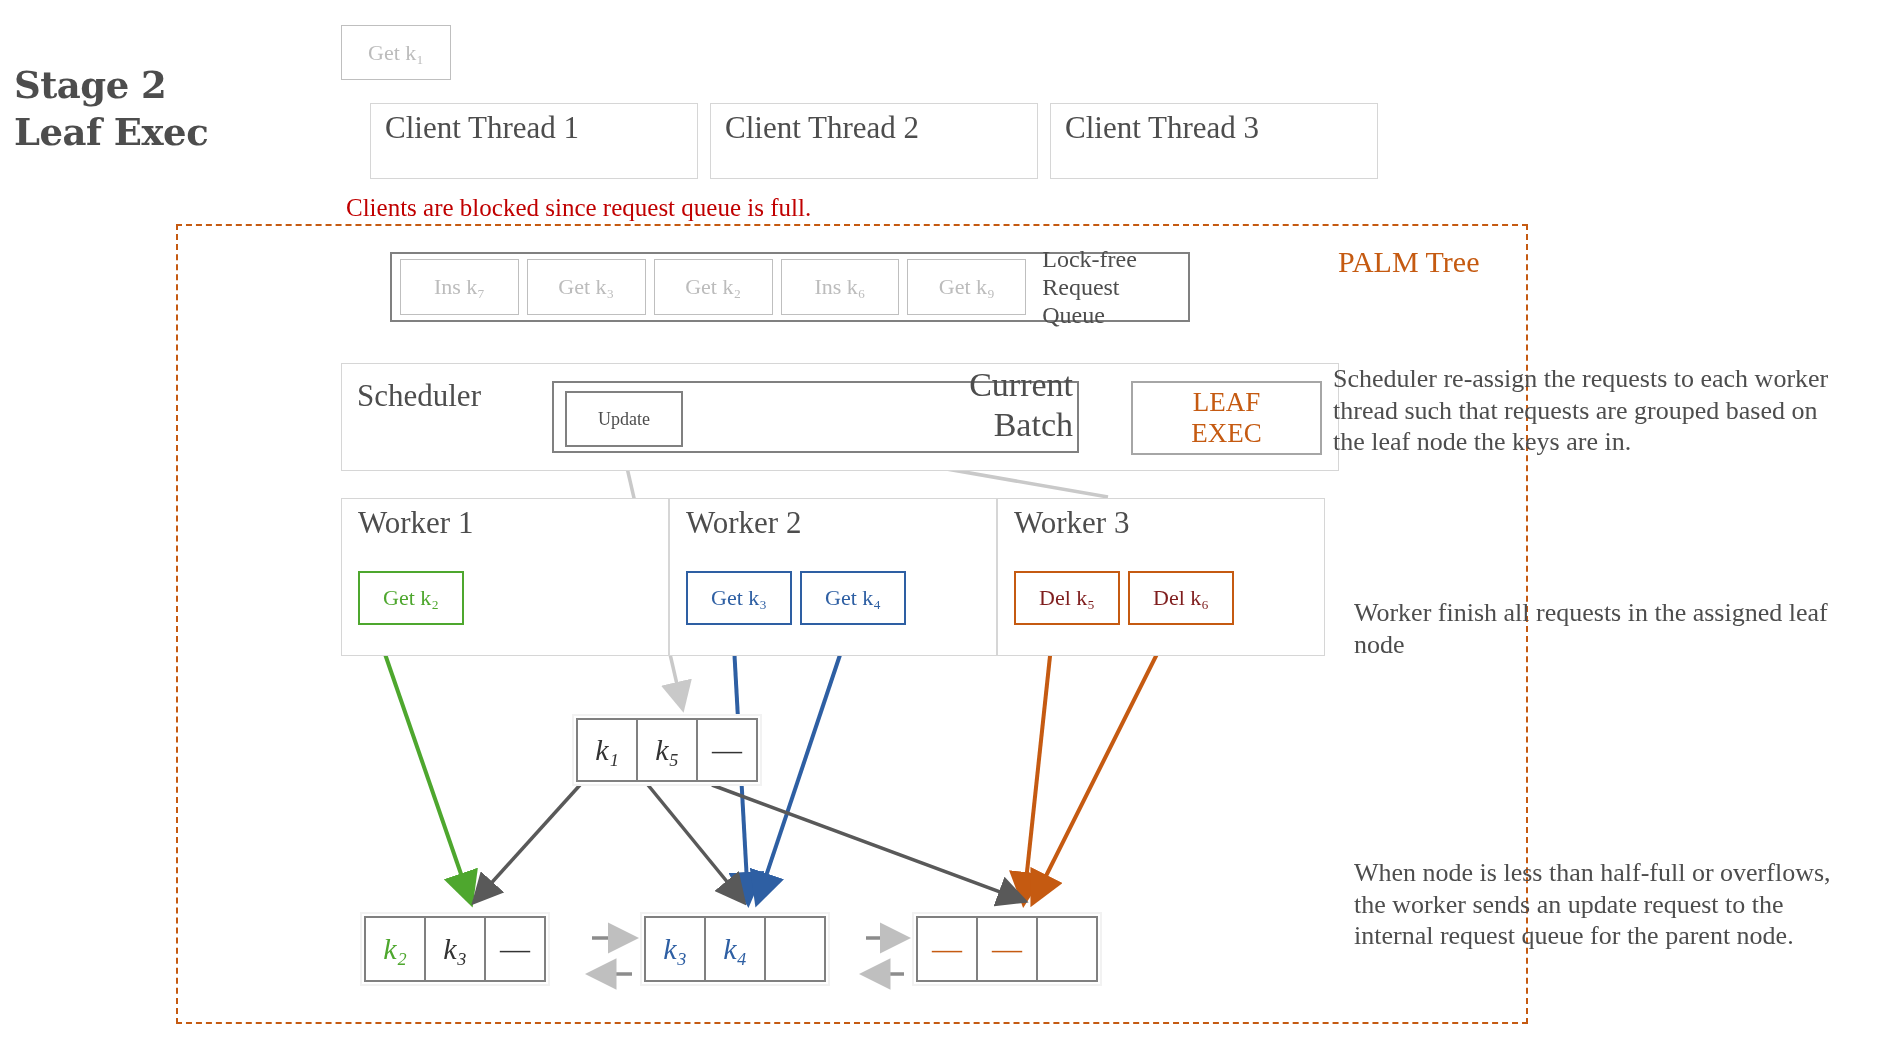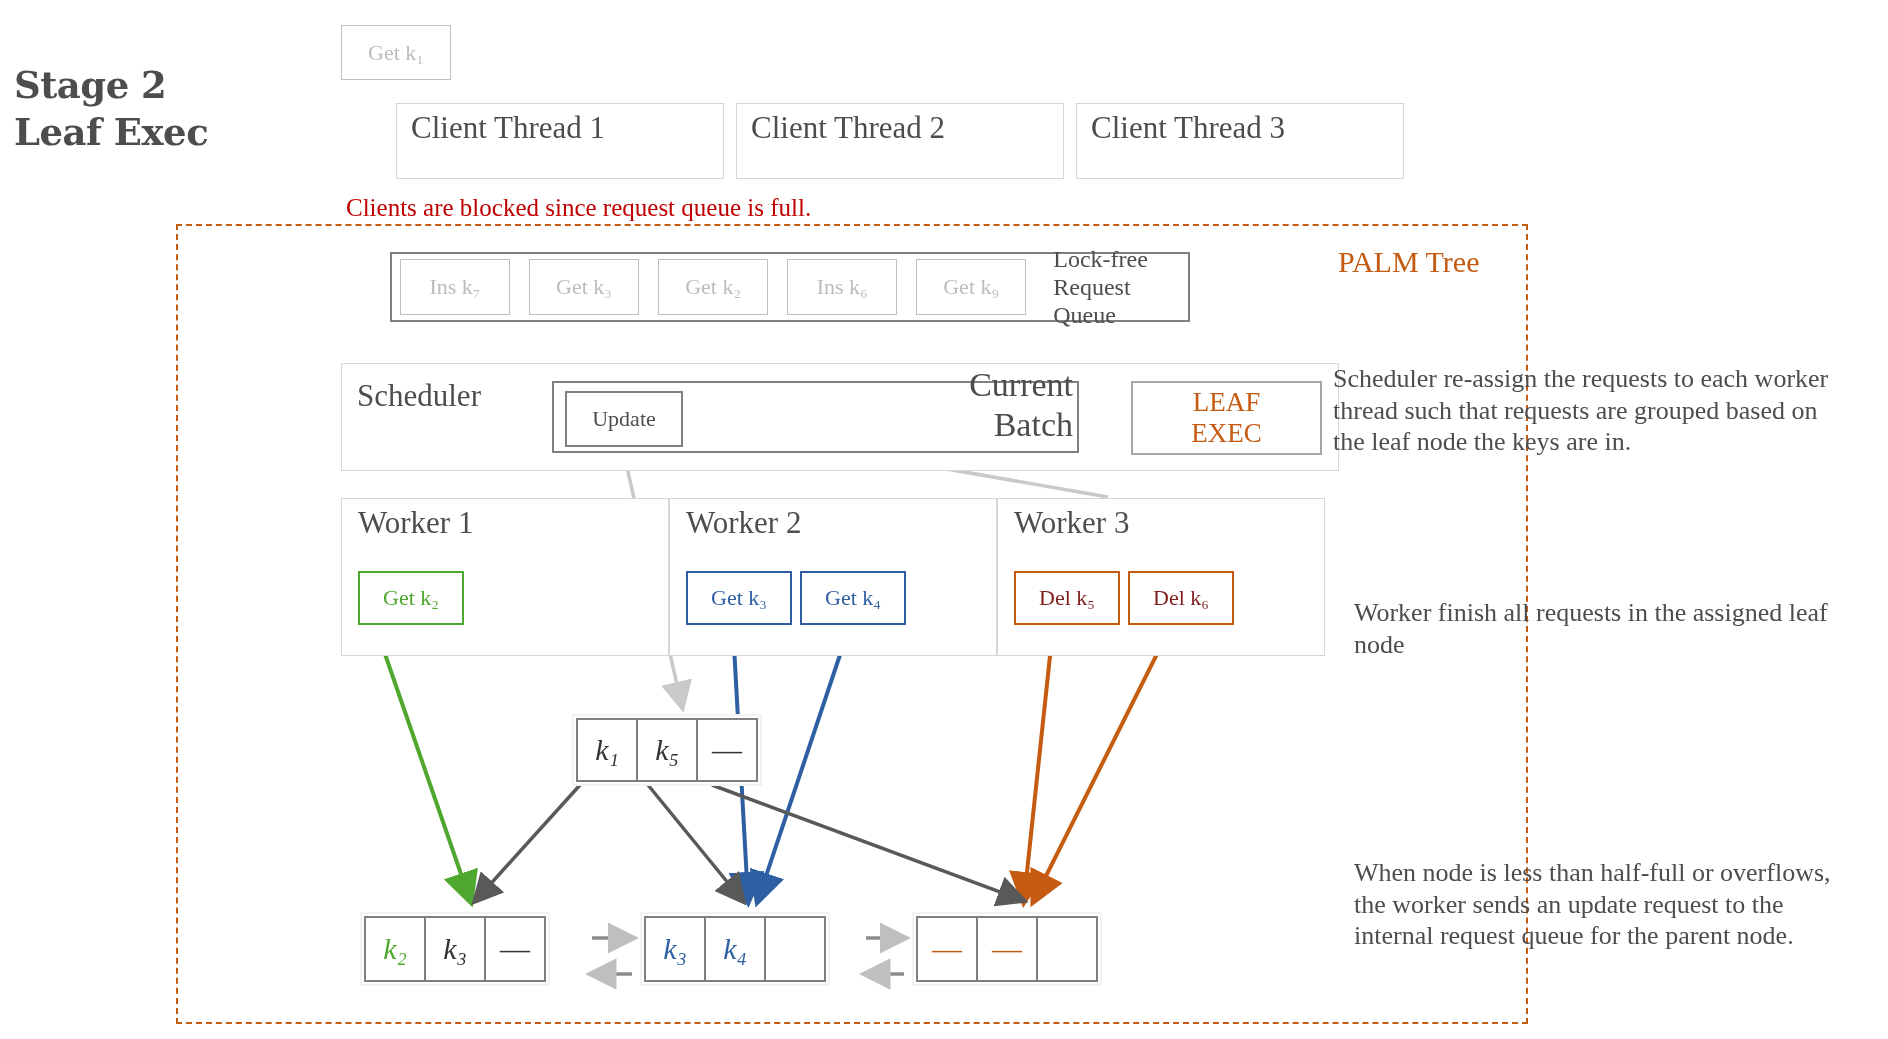--- a/index.html
+++ b/index.html
@@ -18,21 +18,21 @@
     font-weight:bold;font-size:37px;line-height:1.28;
     color:#4d4d4d;letter-spacing:-0.5px;
   }
   
   .pending-req{
     left:341px;top:25px;width:108px;height:53px;
     border:1.5px solid #bfbfbf;background:#fff;
     display:flex;align-items:center;justify-content:center;
     font-size:22px;color:#bcbcbc;
   }
-  .client-row{left:354px;top:103px;display:flex;gap:12px;padding-left:42px;}
+  .client-row{left:328px;top:103px;display:flex;gap:12px;padding-left:42px;}
   .client-box{
     width:328px;height:76px;border:1.5px solid #d6d6d6;background:#fff;
     font-size:31px;color:#4d4d4d;padding:6px 0 0 14px;box-sizing:border-box;
   }
   .blocked-note{
     left:346px;top:194px;font-size:25px;color:#c00000;white-space:nowrap;
   }
   
   .palm-box{
     left:176px;top:224px;width:1352px;height:800px;
@@ -43,40 +43,40 @@
   }
   
   .queue-outer{
     left:390px;top:252px;width:800px;height:70px;
     border:2px solid #808080;background:#fff;
     display:flex;align-items:center;padding-left:8px;box-sizing:border-box;
   }
   .queue-item{
     width:117px;height:54px;border:1.5px solid #bfbfbf;background:#fff;
     display:flex;align-items:center;justify-content:center;
-    font-size:22px;color:#bcbcbc;margin-right:19px;
+    font-size:22px;color:#bcbcbc;margin-right:8px;
   }
   .queue-caption{
     font-size:24px;color:#4d4d4d;line-height:1.18;margin-left:8px;
   }
   
   .sched-box{
     left:341px;top:363px;width:998px;height:108px;
     border:1.5px solid #d6d6d6;background:#fff;box-sizing:border-box;
   }
   .sched-label{left:357px;top:378px;font-size:31px;color:#4d4d4d;}
   .batch-box{
     left:552px;top:381px;width:527px;height:72px;
     border:2px solid #808080;background:#fff;box-sizing:border-box;
   }
   .update-box{
     left:565px;top:391px;width:114px;height:52px;
     border:2px solid #808080;background:#fff;
     display:flex;align-items:center;justify-content:center;
-    font-size:22px;color:#4d4d4d;
+    font-size:18px;color:#4d4d4d;
   }
   .batch-text{
     left:955px;top:365px;width:118px;text-align:right;
     font-size:34px;line-height:1.17;color:#4d4d4d;
   }
   .leafexec-box{
     left:1131px;top:381px;width:187px;height:70px;
     border:2.5px solid #a6a6a6;background:#fff;
     display:flex;flex-direction:column;align-items:center;justify-content:center;
     font-size:27px;line-height:1.16;color:#c55a11;

